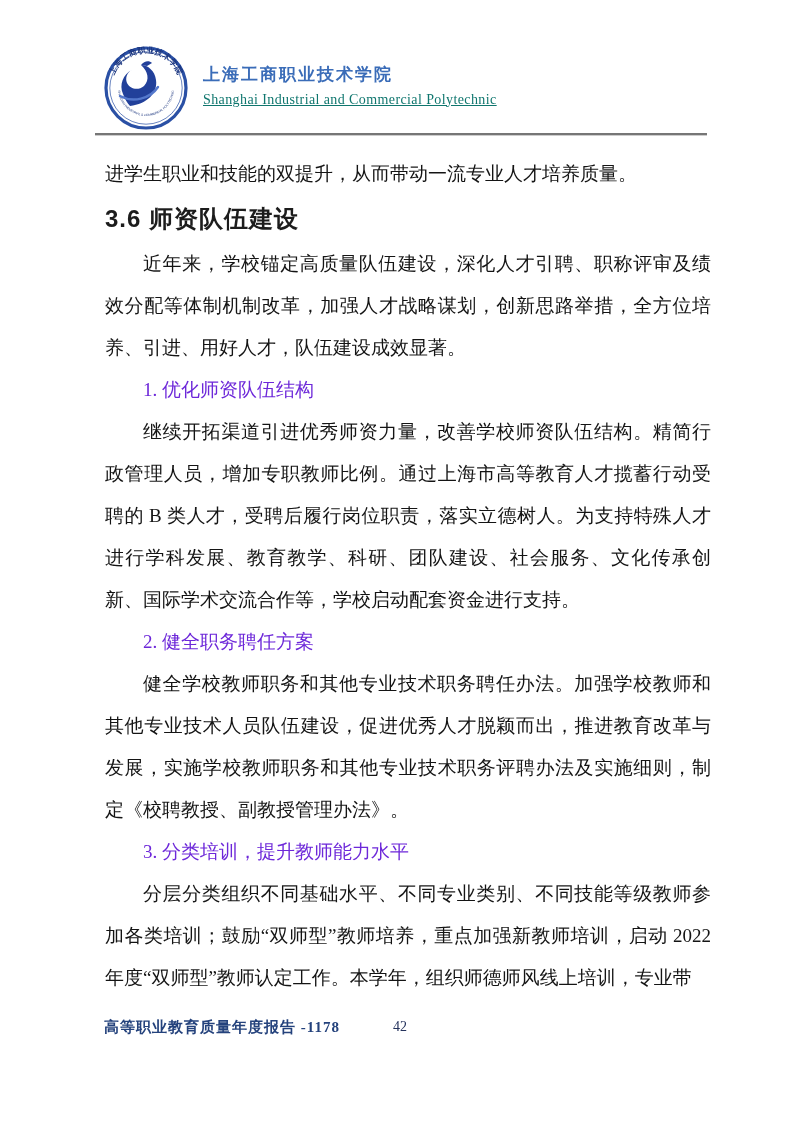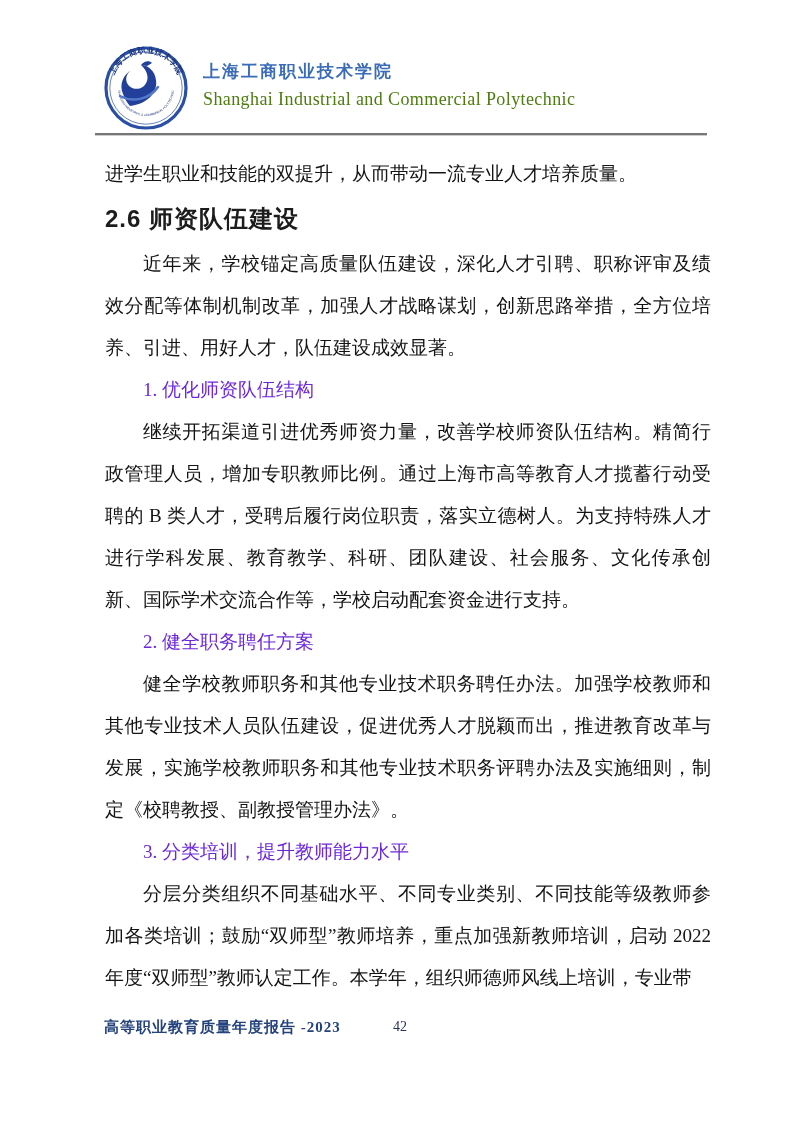--- a/index.html
+++ b/index.html
@@ -36,23 +36,24 @@
   .school-zh {
     font-family: "Liberation Serif", "DejaVu Serif", serif;
     font-size: 17px;
     font-weight: 700;
     letter-spacing: 2px;
     color: #3a6cb8;
     margin-bottom: 6px;
   }
   .school-en {
     font-family: "Liberation Serif", "DejaVu Serif", serif;
-    font-size: 18px;
-    color: #4d7c0f;
+    font-size: 14px;
+    color: #0f766e;
     letter-spacing: 0.4px;
+    text-decoration: underline;
   }
   .header-rule {
     position: absolute;
     top: 133px;
     left: 95px;
     width: 612px;
     height: 2px;
     background: #767676;
     border-bottom: 1px solid #cccccc;
   }
@@ -136,26 +137,26 @@
     </svg>
     <div class="school-names">
       <div class="school-zh">上海工商职业技术学院</div>
       <div class="school-en">Shanghai Industrial and Commercial Polytechnic</div>
     </div>
   </div>
   <div class="header-rule"></div>
 
   <div class="main">
     <p class="para-cont">进学生职业和技能的双提升，从而带动一流专业人才培养质量。</p>
-    <h1 class="section-head">2.6 师资队伍建设</h1>
+    <h1 class="section-head">3.6 师资队伍建设</h1>
     <p class="para">近年来，学校锚定高质量队伍建设，深化人才引聘、职称评审及绩效分配等体制机制改革，加强人才战略谋划，创新思路举措，全方位培养、引进、用好人才，队伍建设成效显著。</p>
     <h2 class="subhead">1. 优化师资队伍结构</h2>
     <p class="para">继续开拓渠道引进优秀师资力量，改善学校师资队伍结构。精简行政管理人员，增加专职教师比例。通过上海市高等教育人才揽蓄行动受聘的 B 类人才，受聘后履行岗位职责，落实立德树人。为支持特殊人才进行学科发展、教育教学、科研、团队建设、社会服务、文化传承创新、国际学术交流合作等，学校启动配套资金进行支持。</p>
     <h2 class="subhead">2. 健全职务聘任方案</h2>
     <p class="para">健全学校教师职务和其他专业技术职务聘任办法。加强学校教师和其他专业技术人员队伍建设，促进优秀人才脱颖而出，推进教育改革与发展，实施学校教师职务和其他专业技术职务评聘办法及实施细则，制定《校聘教授、副教授管理办法》。</p>
     <h2 class="subhead">3. 分类培训，提升教师能力水平</h2>
     <p class="para">分层分类组织不同基础水平、不同专业类别、不同技能等级教师参加各类培训；鼓励“双师型”教师培养，重点加强新教师培训，启动 2022 年度“双师型”教师认定工作。本学年，组织师德师风线上培训，专业带</p>
   </div>
 
-  <div class="footer-title">高等职业教育质量年度报告 -2023</div>
+  <div class="footer-title">高等职业教育质量年度报告 -1178</div>
   <div class="footer-page">42</div>
 
 </div>
 
 </body></html>

